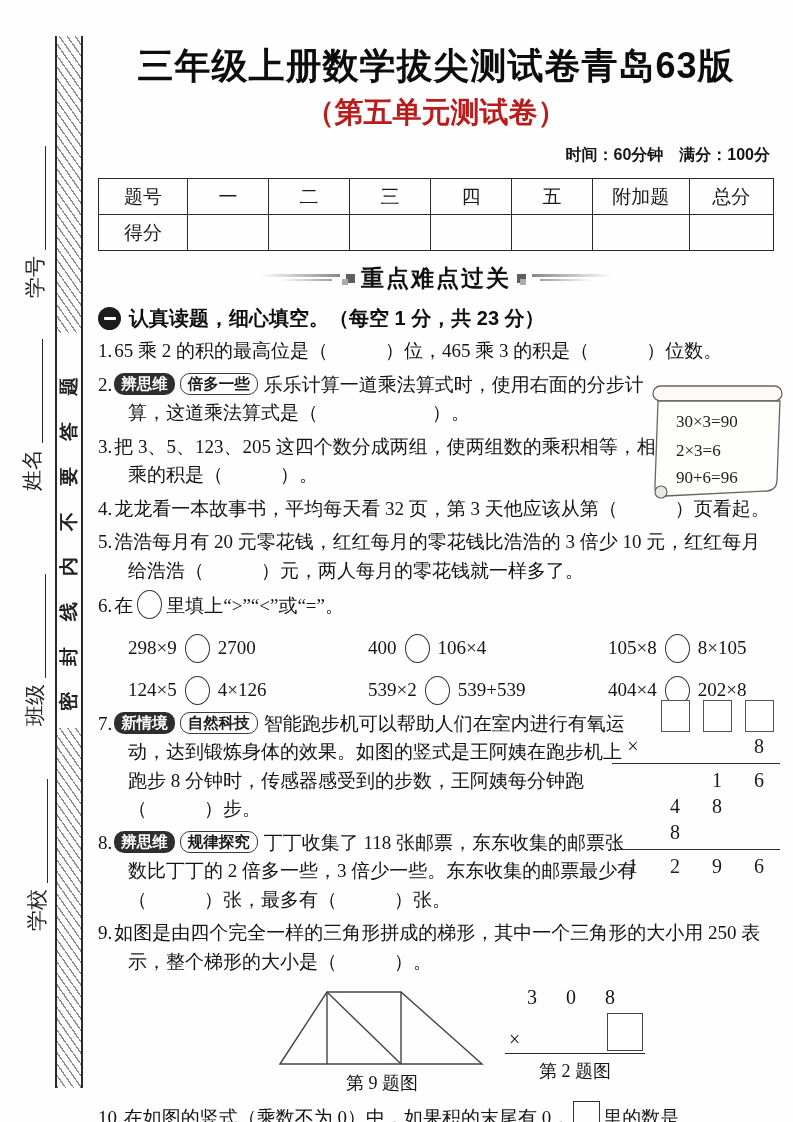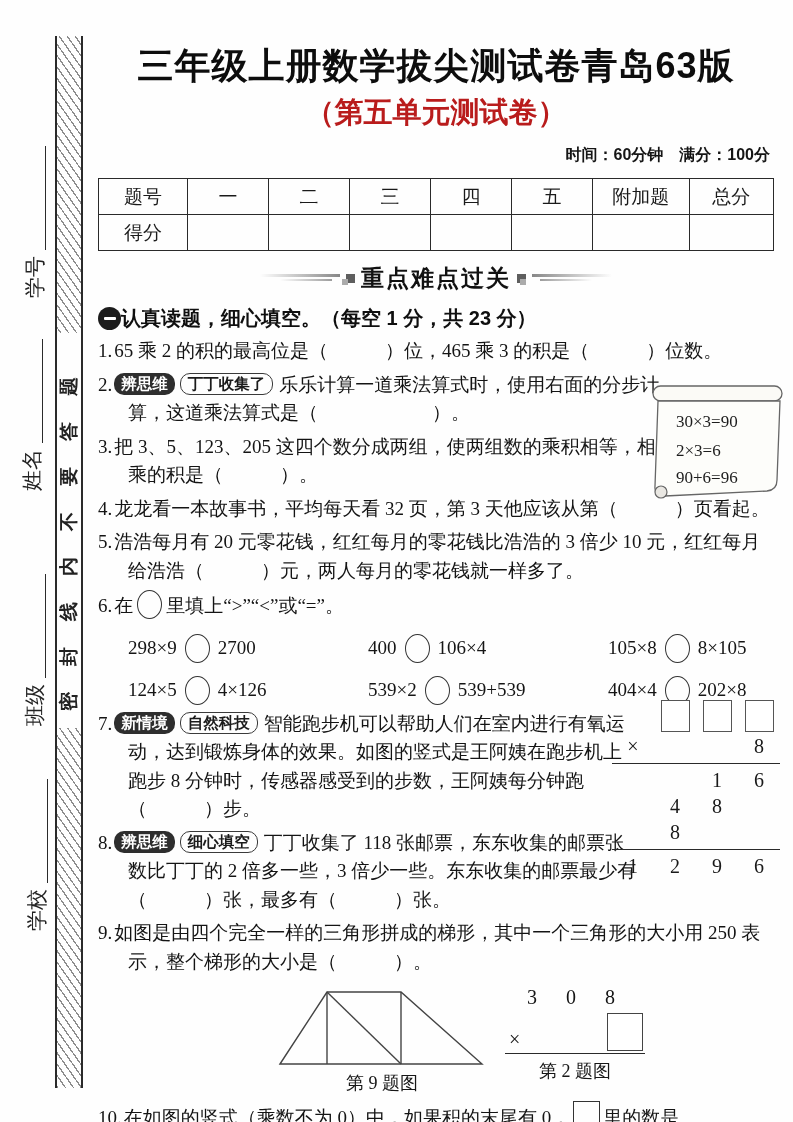--- a/index.html
+++ b/index.html
@@ -62,21 +62,21 @@
   .bdeco::after{content:"";position:absolute;top:7px;width:52px;height:2px;}
   .bdeco.l::before{right:0;background:linear-gradient(90deg,rgba(140,140,140,0),#878787);}
   .bdeco.l::after{right:8px;background:linear-gradient(90deg,rgba(160,160,160,0),#9c9c9c);}
   .bdeco.r::before{left:0;background:linear-gradient(270deg,rgba(140,140,140,0),#878787);}
   .bdeco.r::after{left:8px;background:linear-gradient(270deg,rgba(160,160,160,0),#9c9c9c);}
   .chip{position:relative;width:9px;height:9px;background:#5e5e5e;margin:0 6px;flex:none;}
   .chip::after{content:"";position:absolute;top:5px;width:6px;height:6px;background:#ababab;}
   .chip.l::after{left:-4px;}
   .chip.r{transform:scaleX(-1);}
   
-  .sect{display:flex;align-items:center;margin-top:12px;
+  .sect{display:flex;align-items:center;gap:8px;margin-top:12px;
     font-family:"Liberation Sans","DejaVu Sans",sans-serif;
     font-size:20px;font-weight:900;color:#0f0f0f;}
   .sicon{width:23px;height:23px;border-radius:50%;background:#1c1c1c;display:flex;align-items:center;justify-content:center;flex:none;}
   .sicon .bar{width:12px;height:3px;background:#fff;border-radius:1px;}
   
   .q{font-size:19px;line-height:1.5;margin-top:5px;padding-left:30px;text-indent:-30px;color:#141414;}
   .q .num{margin-right:2px;}
   .w540{width:546px;}
   .w508{width:512px;}
   .bsolid{
@@ -200,21 +200,21 @@
           <span class="bar"></span>
         </span>
       <span>认真读题，细心填空。（每空 1 分，共 23 分）</span>
     </div>
 
     <div class="q">
       <span class="num">1.</span><span>65 乘 2 的积的最高位是（　　　）位，465 乘 3 的积是（　　　）位数。</span>
     </div>
 
     <div class="q w540">
-      <span class="num">2.</span><span class="bsolid">辨思维</span><span class="boutline">丁丁收集了</span><span>乐乐计算一道乘法算式时，使用右面的分步计算，这道乘法算式是（　　　　　　）。</span>
+      <span class="num">2.</span><span class="bsolid">辨思维</span><span class="boutline">倍多一些</span><span>乐乐计算一道乘法算式时，使用右面的分步计算，这道乘法算式是（　　　　　　）。</span>
     </div>
 
     <div class="q w540">
       <span class="num">3.</span><span>把 3、5、123、205 这四个数分成两组，使两组数的乘积相等，相乘的积是（　　　）。</span>
     </div>
 
     <div class="q">
       <span class="num">4.</span><span>龙龙看一本故事书，平均每天看 32 页，第 3 天他应该从第（　　　）页看起。</span>
     </div>
 
@@ -260,21 +260,21 @@
           <span class="cmp-circle"></span>
           <span>202×8</span>
       </span>
     </div>
 
     <div class="q w508">
       <span class="num">7.</span><span class="bsolid">新情境</span><span class="boutline">自然科技</span><span>智能跑步机可以帮助人们在室内进行有氧运动，达到锻炼身体的效果。如图的竖式是王阿姨在跑步机上跑步 8 分钟时，传感器感受到的步数，王阿姨每分钟跑（　　　）步。</span>
     </div>
 
     <div class="q w508">
-      <span class="num">8.</span><span class="bsolid">辨思维</span><span class="boutline">细心填空</span><span>丁丁收集了 118 张邮票，东东收集的邮票张数比丁丁的 2 倍多一些，3 倍少一些。东东收集的邮票最少有（　　　）张，最多有（　　　）张。</span>
+      <span class="num">8.</span><span class="bsolid">辨思维</span><span class="boutline">规律探究</span><span>丁丁收集了 118 张邮票，东东收集的邮票张数比丁丁的 2 倍多一些，3 倍少一些。东东收集的邮票最少有（　　　）张，最多有（　　　）张。</span>
     </div>
 
     <div class="q">
       <span class="num">9.</span><span>如图是由四个完全一样的三角形拼成的梯形，其中一个三角形的大小用 250 表示，整个梯形的大小是（　　　）。</span>
     </div>
 
     <div class="figrow">
       <div class="trap-wrap">
         <svg width="212" height="84" viewBox="0 0 212 84">
           <g fill="none" stroke="#444" stroke-width="1.4">

